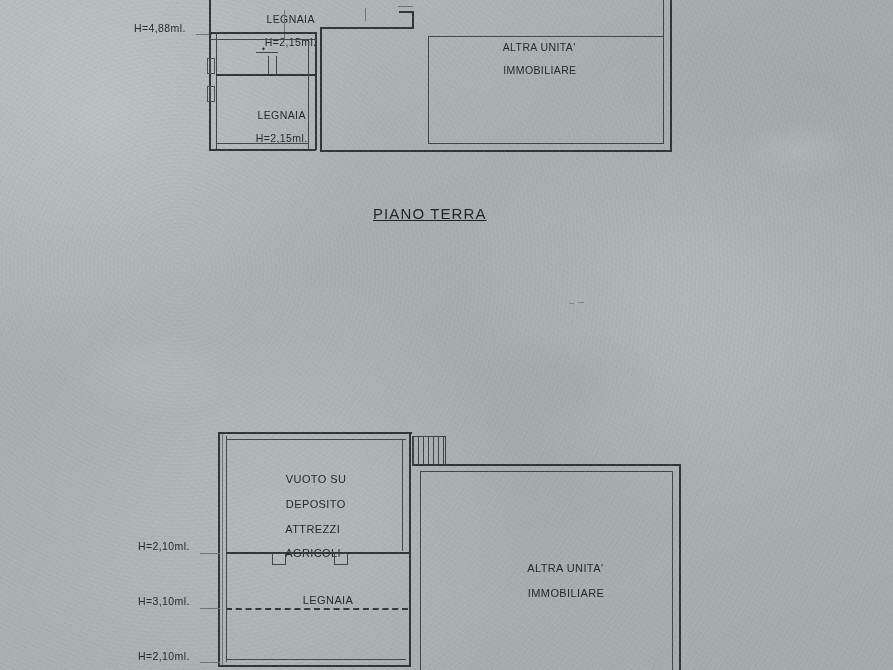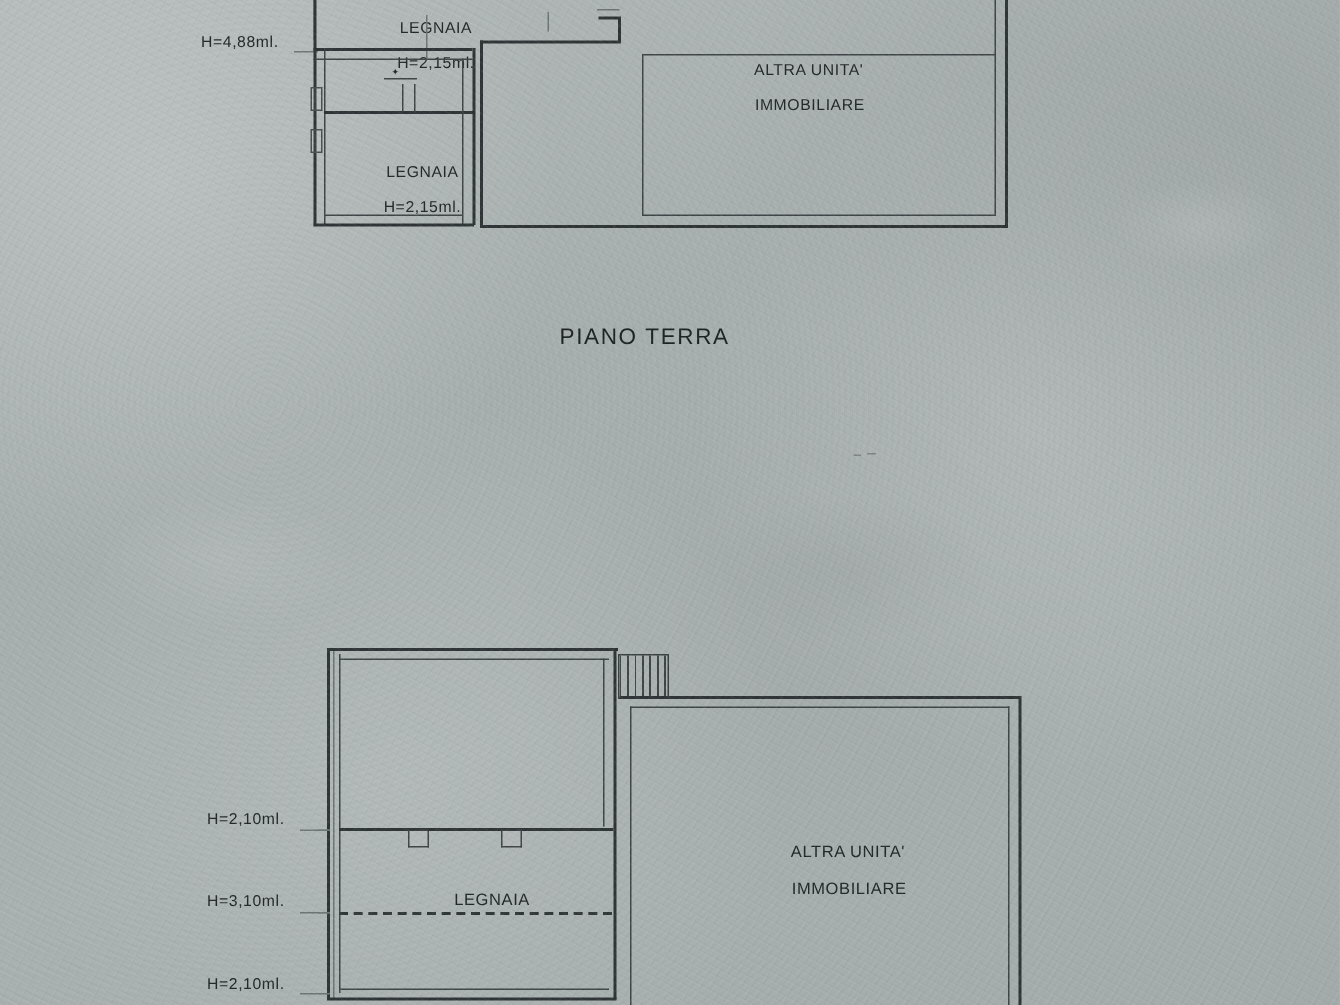--- a/index.html
+++ b/index.html
@@ -168,35 +168,41 @@
   <div class="ln v" style="left:663px; top:0px; height:143px;"></div>
   <div class="ln h" style="left:428px; top:143px; width:236px;"></div>
   <div class="ln v" style="left:428px; top:36px; height:108px;"></div>
   <div class="ln h" style="left:428px; top:36px; width:236px;"></div>
 
   <div class="lbl room" style="left:490px; top:30px; width:120px; text-align:left;">
     <span>ALTRA UNITA'</span><br>
     <span>IMMOBILIARE</span>
   </div>
 
-  <div class="lbl title" style="left:373px; top:217px;">PIANO TERRA</div>
+  <div class="lbl title" style="left:373px; top:206px;text-decoration:underline;">PIANO TERRA</div>
 
   <div class="ln h faint" style="left:569px; top:303px; width:5px; opacity:0.7;"></div>
   <div class="ln h faint" style="left:578px; top:302px; width:6px; opacity:0.7;"></div>
 
   <div class="ln thick v" style="left:218px; top:432px; height:234px;"></div>
   <div class="ln v" style="left:226px; top:436px; height:226px;"></div>
   <div class="ln v faint" style="left:222px; top:432px; height:234px;"></div>
 
   <div class="ln thick h" style="left:218px; top:432px; width:194px;"></div>
   <div class="ln h" style="left:226px; top:439px; width:180px;"></div>
 
   <div class="ln thick v" style="left:409px; top:432px; height:234px;"></div>
   <div class="ln v" style="left:402px; top:439px; height:112px;"></div>
 
+  <div class="lbl room big" style="left:272px; top:461px; width:110px; text-align:left;">
+    <span>VUOTO SU</span><br>
+    <span>DEPOSITO</span><br>
+    <span>ATTREZZI</span><br>
+    <span>AGRICOLI</span>
+  </div>
 
   <div class="lbl h-note" style="left:138px; top:541px;">H=2,10ml.</div>
   <div class="ln h faint" style="left:200px; top:553px; width:20px;"></div>
   <div class="ln thick h" style="left:226px; top:552px; width:183px;"></div>
 
   <div class="openbox" style="left:272px; top:553px; width:12px; height:11px;"></div>
   <div class="openbox" style="left:334px; top:553px; width:12px; height:11px;"></div>
 
   <div class="lbl room big" style="left:289px; top:582px; width:60px;">
     <span>LEGNAIA</span>

